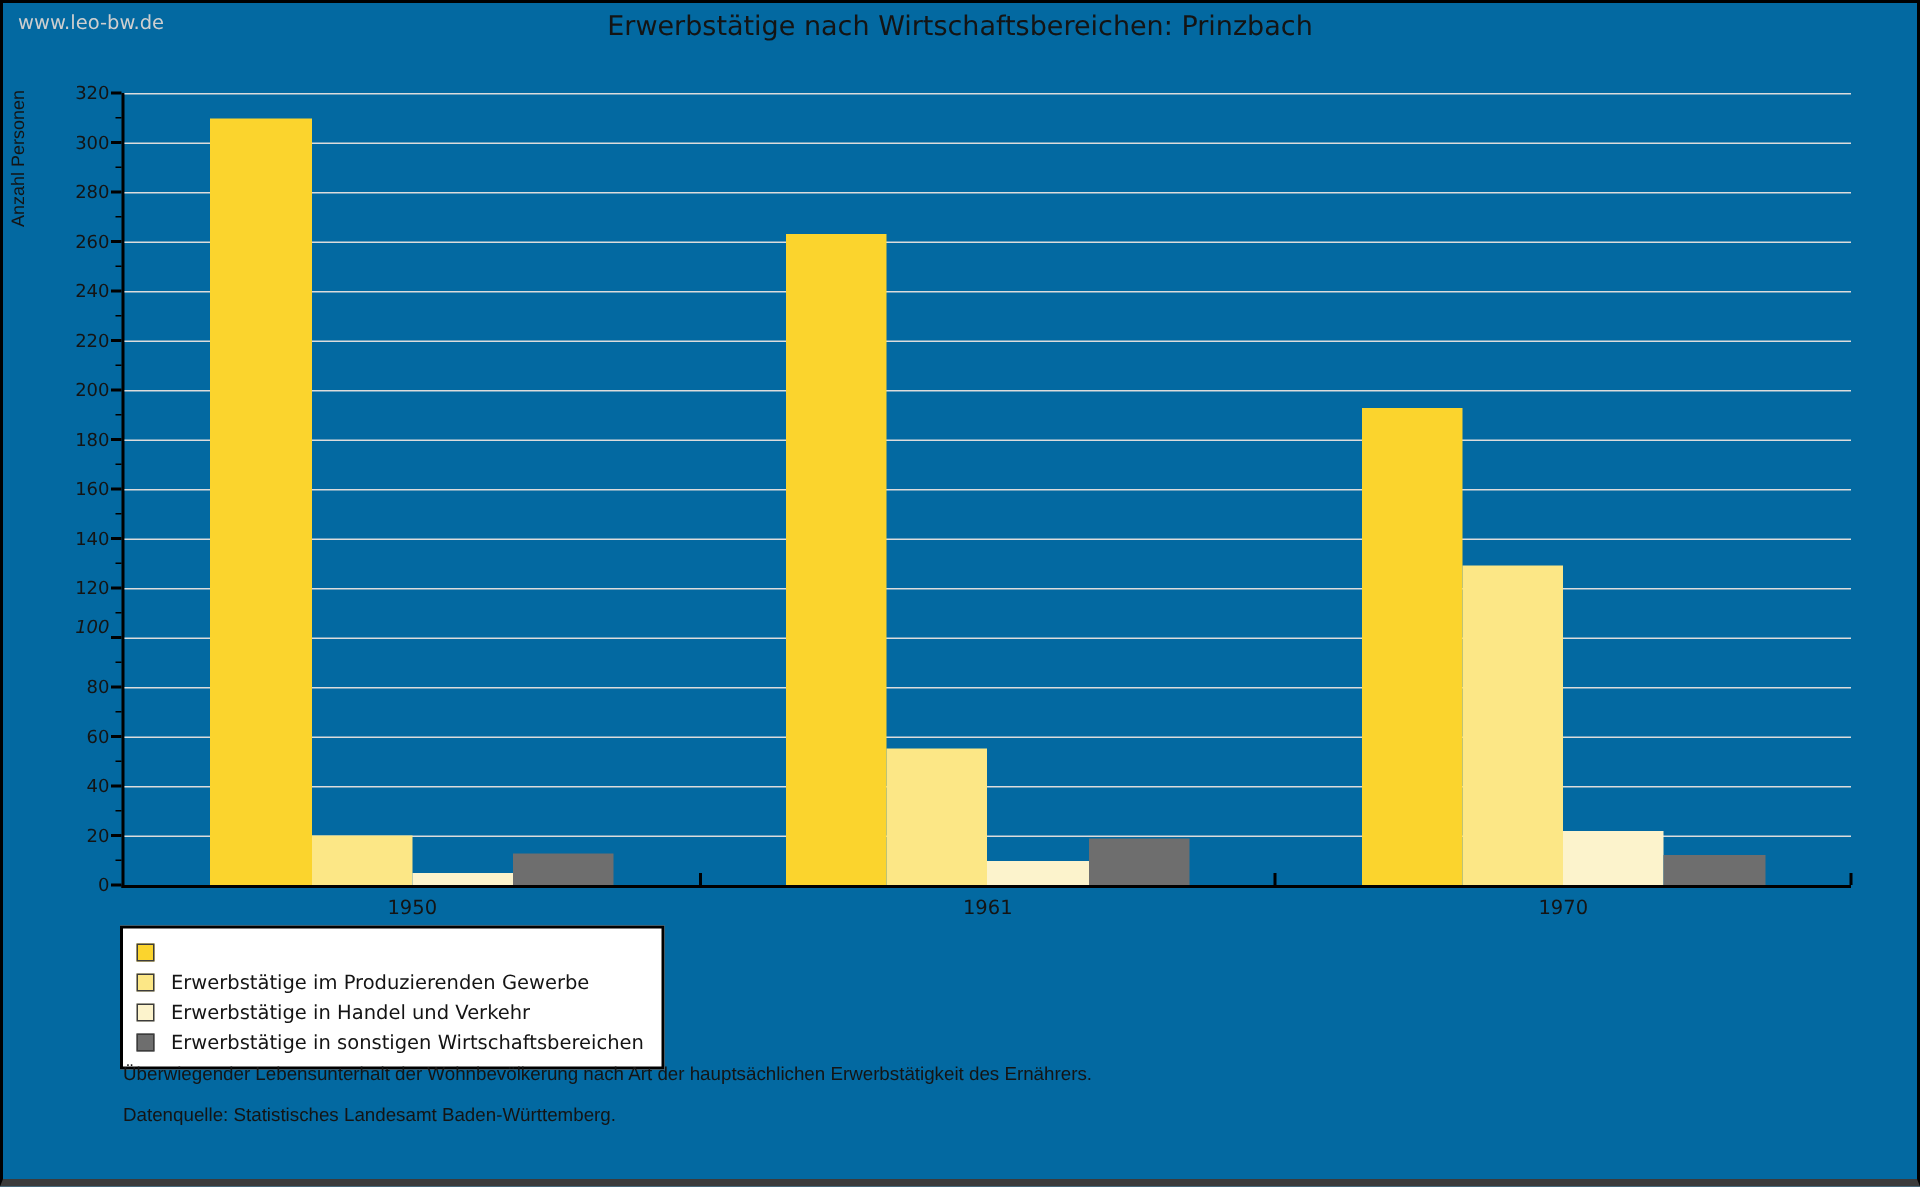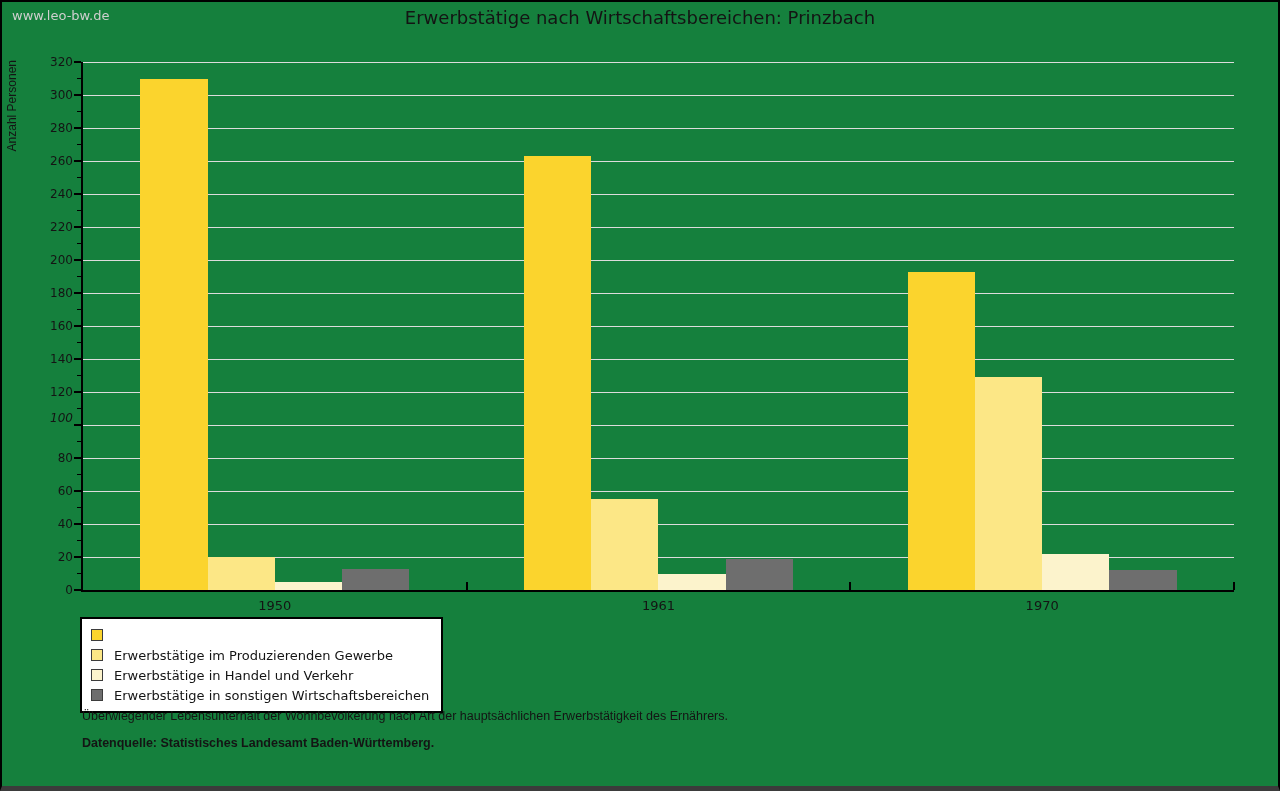--- a/index.html
+++ b/index.html
@@ -1,20 +1,20 @@
 <!DOCTYPE html>
 <html><head>
 <meta charset="utf-8">
 <style>
   html,body{margin:0;padding:0;background:#888;}
   #page{
     position:relative;
     width:1280px;height:791px;
     box-sizing:border-box;
-    background:#15803d;
+    background:#0369a1;
     border:2px solid #000;
     border-bottom:5px solid #3b3b3b;
     font-family:"DejaVu Sans", sans-serif;
     overflow:hidden;
   }
   #watermark{
     position:absolute;left:10px;top:6px;
     font-size:13px;color:#cfcfcf;
     font-family:"DejaVu Sans", sans-serif;
   }
@@ -60,21 +60,21 @@
   .swatch{
     width:10px;height:10px;flex:0 0 10px;
     border:1.5px solid #3c3c3c;margin-right:11px;
   }
   .legend-label{font-size:13px;color:#141414;white-space:nowrap;}
   #footer{
     position:absolute;left:80px;top:708px;
     font-family:"Liberation Sans", sans-serif;
     font-size:12.5px;line-height:13.5px;color:#141414;
   }
-  #footer-source{margin-top:13px;font-weight:bold;}
+  #footer-source{margin-top:13px;}
 </style>
 </head>
 <body>
 
 <div id="page">
   <div id="watermark">www.leo-bw.de</div>
   <div id="title">Erwerbstätige nach Wirtschaftsbereichen: Prinzbach</div>
   <div id="ylabel-title">Anzahl Personen</div>
 
   <div id="plot">

